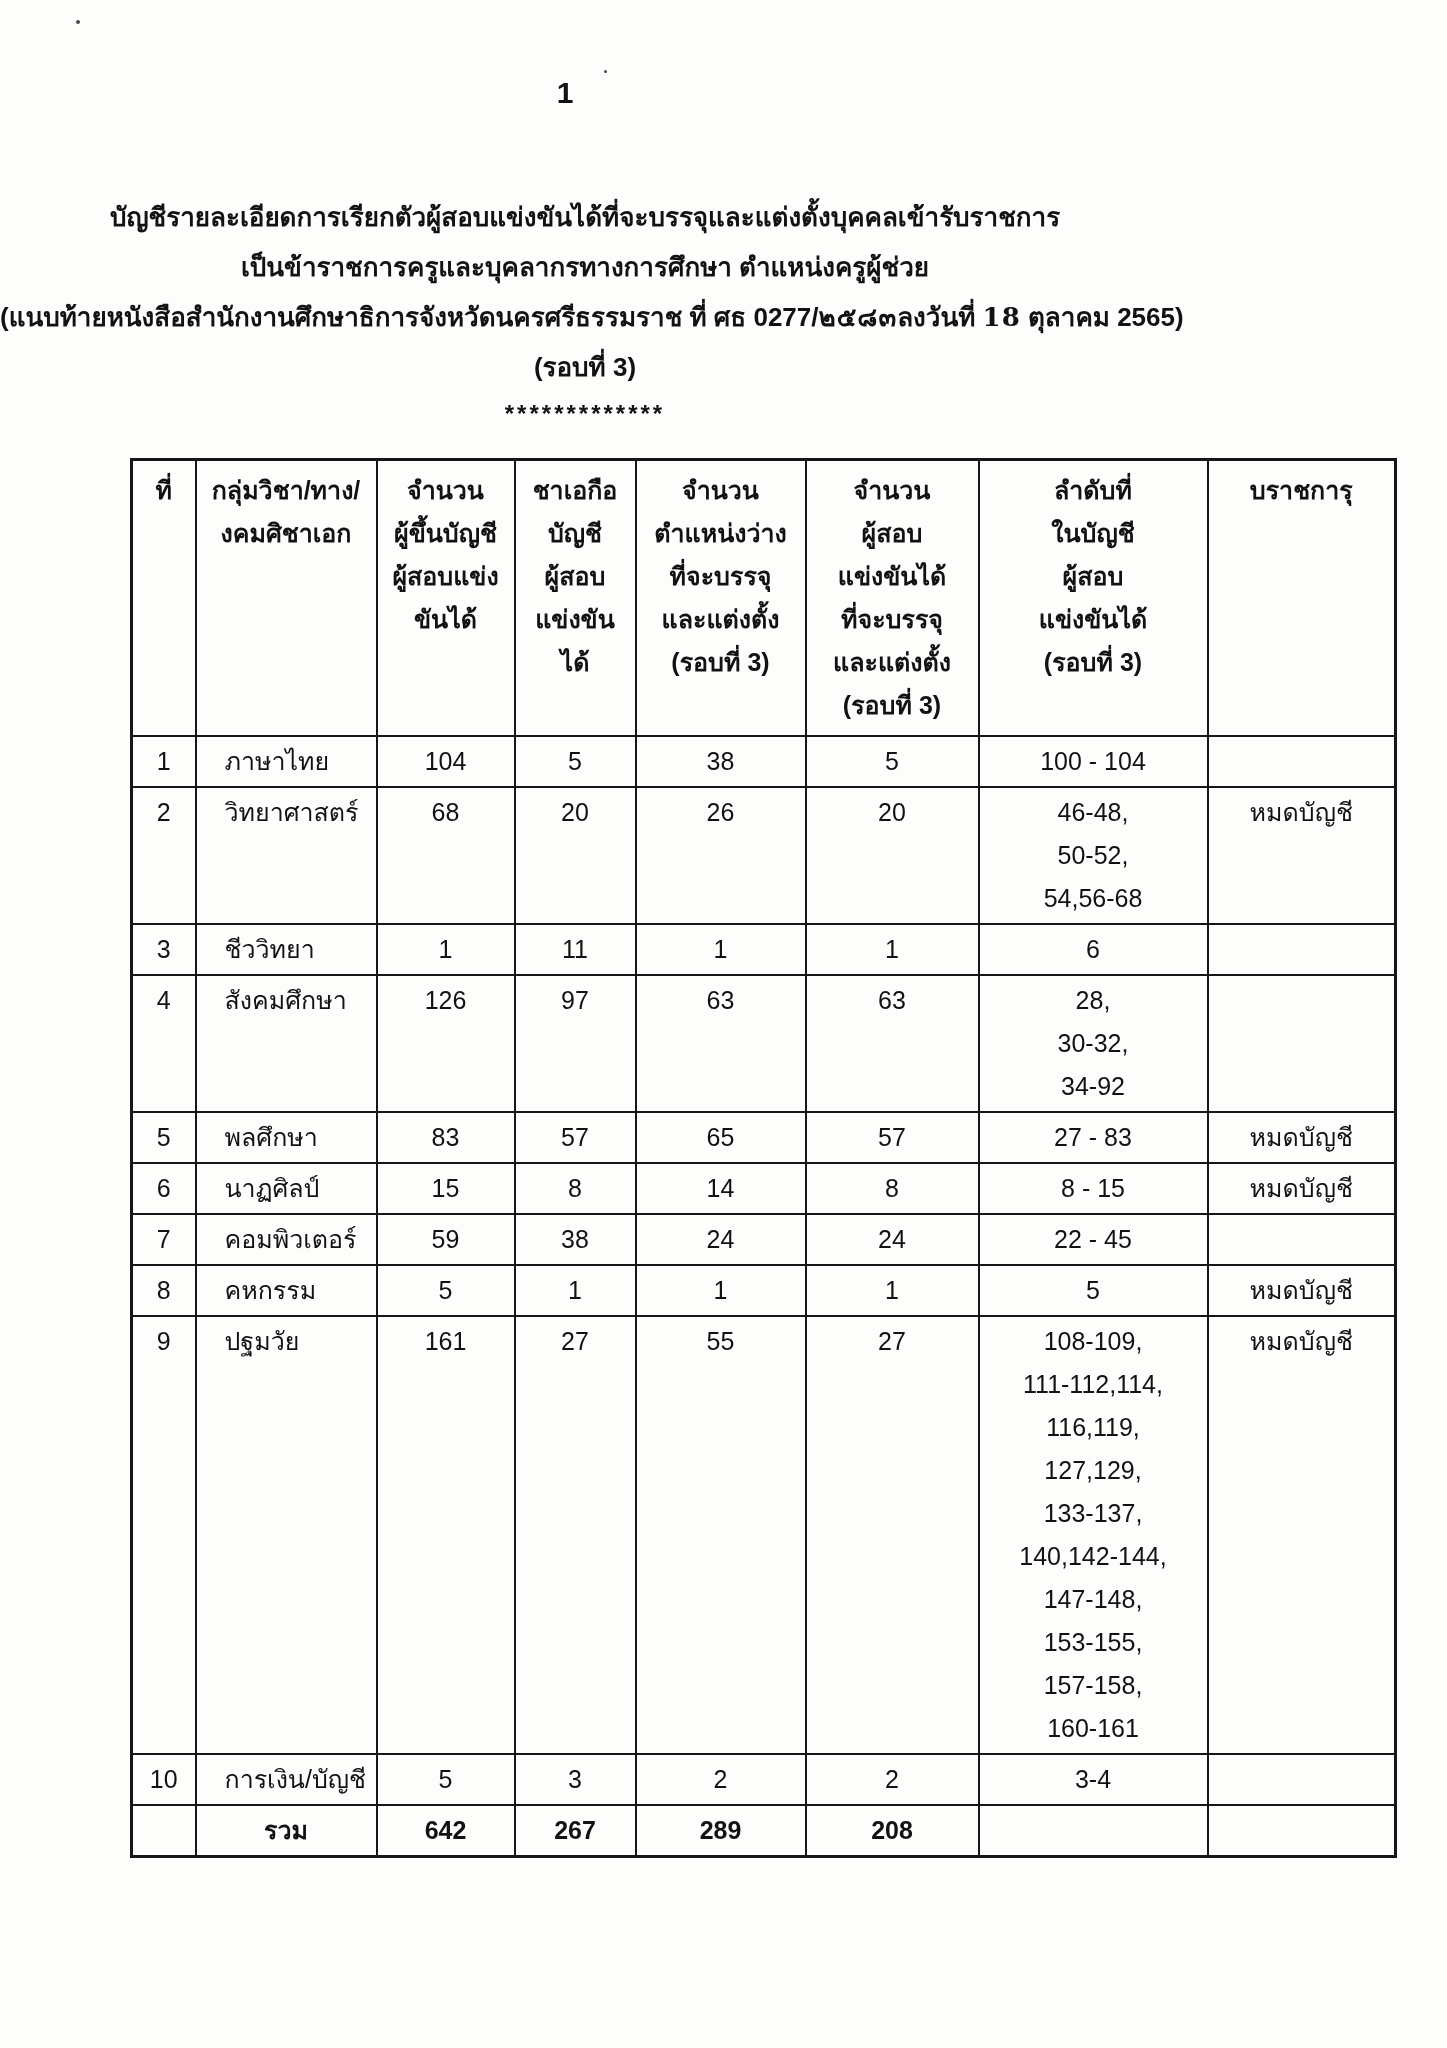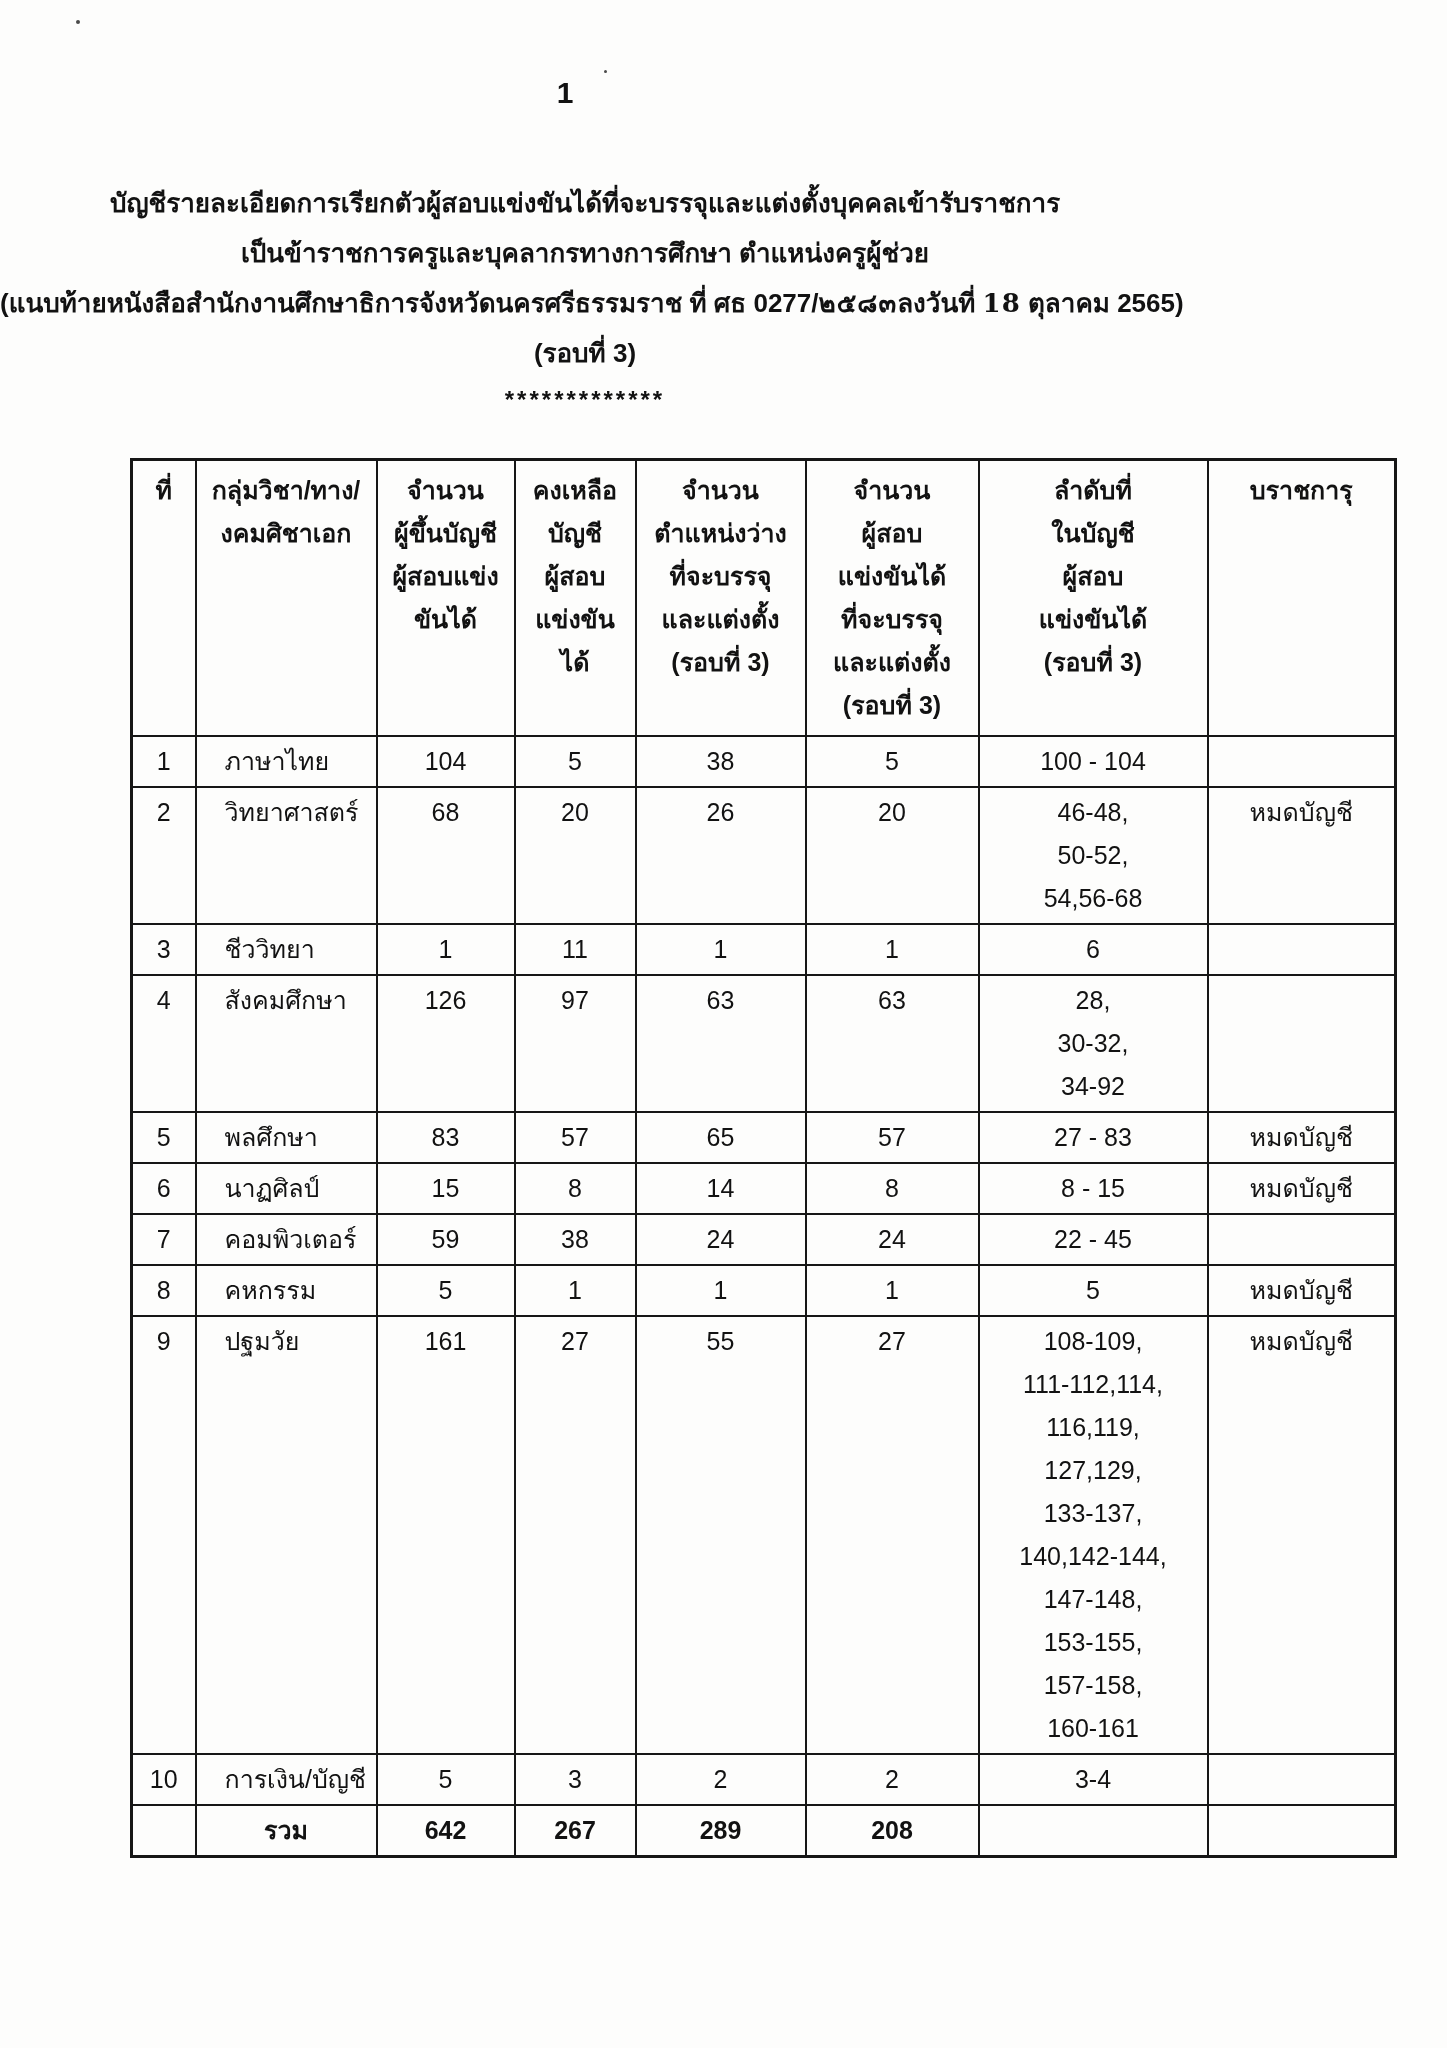--- a/index.html
+++ b/index.html
@@ -30,21 +30,21 @@
     top: 76px;
     left: 0;
     width: 1130px;
     text-align: center;
     font-size: 30px;
     font-weight: bold;
   }
 
   .title-block {
     position: absolute;
-    top: 178px;
+    top: 192px;
     left: 0;
     width: 1170px;
     text-align: center;
     font-size: 26px;
     font-weight: bold;
     line-height: 50px;
   }
   .title-line { white-space: nowrap; }
   .handwritten {
     font-family: "DejaVu Serif", serif;
@@ -114,21 +114,21 @@
     </colgroup>
     <thead>
       <tr>
         <th>ที่</th>
         <th>กลุ่มวิชา/ทาง/
 งคมศิชาเอก</th>
         <th>จำนวน
 ผู้ขึ้นบัญชี
 ผู้สอบแข่ง
 ขันได้</th>
-        <th>คงเหลือ
+        <th>ชาเอกือ
 บัญชี
 ผู้สอบ
 แข่งขัน
 ได้</th>
         <th>จำนวน
 ตำแหน่งว่าง
 ที่จะบรรจุ
 และแต่งตั้ง
 (รอบที่ 3)</th>
         <th>จำนวน

